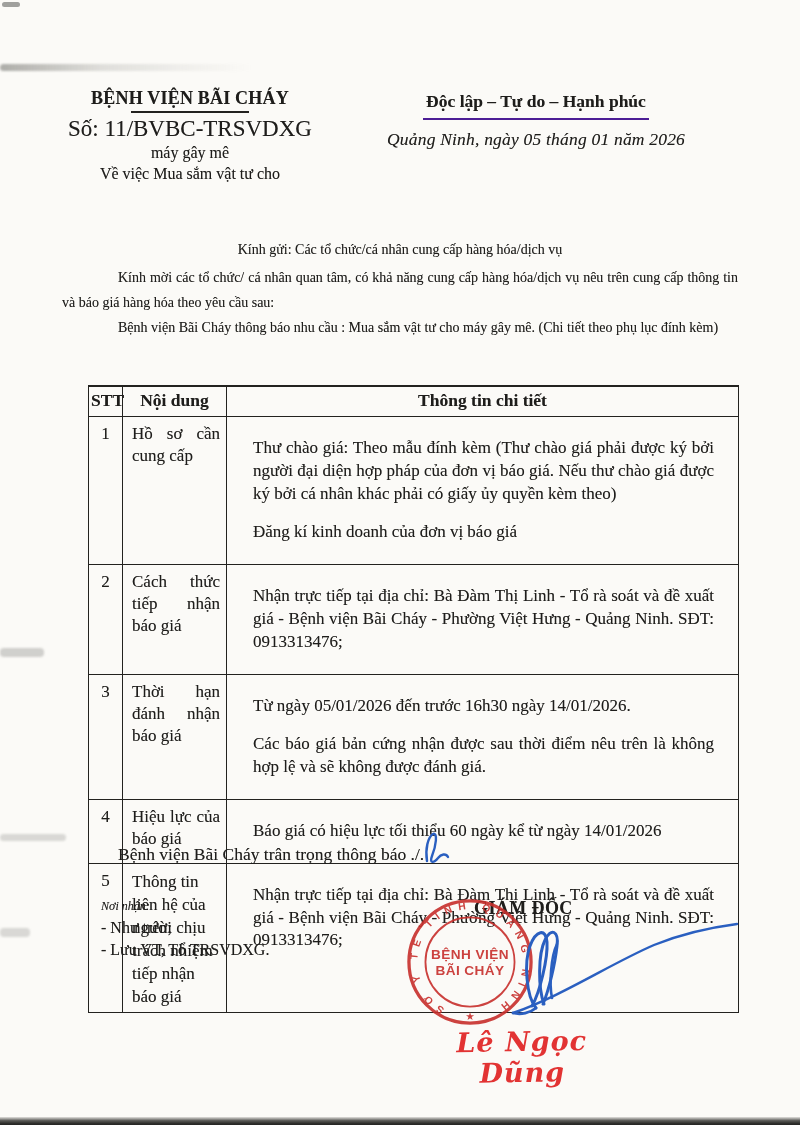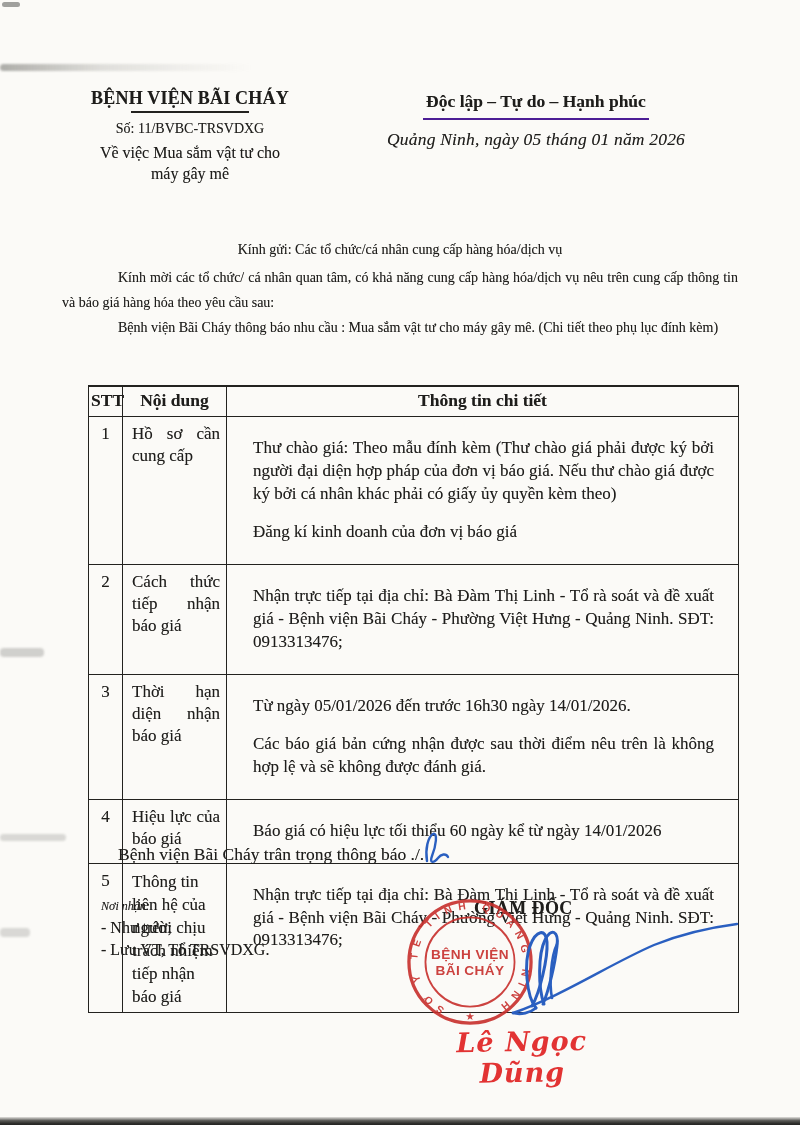--- a/index.html
+++ b/index.html
@@ -9,21 +9,21 @@
     font-family:"Liberation Serif","DejaVu Serif",serif;
     color:#1e1d1b;
   }
   .doc-text{ text-shadow:0 0 .5px rgba(30,30,28,.4); }
 
   
   .hdr-left{position:absolute;left:55px;top:86px;width:270px;text-align:center;}
   .org-sup{font-size:17.5px;line-height:21px;letter-spacing:.2px;}
   .org-name{font-size:18px;font-weight:bold;line-height:22px;margin-top:1px;letter-spacing:.2px;}
   .org-rule{width:118px;height:0;border-bottom:2px solid #23221f;margin:2px auto 0;}
-  .doc-no{font-size:14px;line-height:21px;margin-top:5px;}
+  .doc-no{font-size:23px;line-height:21px;margin-top:5px;}
   .subject{font-size:16px;line-height:21px;margin-top:3px;}
 
   .hdr-right{position:absolute;left:338px;top:88px;width:396px;text-align:center;}
   .nat-title{font-size:17.5px;font-weight:bold;line-height:20px;letter-spacing:.1px;}
   .motto{display:inline-block;font-size:17.5px;font-weight:bold;line-height:21px;margin-top:3px;
          border-bottom:2px solid #4c1d95;padding:0 3px 6px;}
   .place-date{font-size:17.5px;font-style:italic;margin-top:9px;letter-spacing:.2px;}
 
   
   .content{position:absolute;left:62px;top:237px;width:676px;font-size:14px;line-height:25px;text-align:justify;}
@@ -67,22 +67,22 @@
        background:linear-gradient(180deg,rgba(150,150,146,.25),#5a5a57 45%,#2e2e2c 80%,#242422);}
 </style>
 </head>
 <body>
 
 <div class="hdr-left doc-text">
   <div class="org-name">BỆNH VIỆN BÃI CHÁY</div>
   <div class="org-rule"></div>
   <div class="doc-no">Số: 11/BVBC-TRSVDXG</div>
   <div class="subject">
+    <div>máy gây mê</div>
     <div>Về việc Mua sắm vật tư cho</div>
-    <div>máy gây mê</div>
   </div>
 </div>
 
 <div class="hdr-right doc-text">
   <div><span class="motto">Độc lập – Tự do – Hạnh phúc</span></div>
   <div class="place-date">Quảng Ninh, ngày 05 tháng 01 năm 2026</div>
 </div>
 
 <div class="content doc-text">
   <p class="salutation">Kính gửi: Các tổ chức/cá nhân cung cấp hàng hóa/dịch vụ</p>
@@ -114,21 +114,21 @@
     </tr>
     <tr class="r2">
       <td class="c-stt">2</td>
       <td class="c-topic">Cách thức tiếp nhận báo giá</td>
       <td class="c-detail">
         <p>Nhận trực tiếp tại địa chỉ: Bà Đàm Thị Linh - Tổ rà soát và đề xuất giá - Bệnh viện Bãi Cháy - Phường Việt Hưng - Quảng Ninh. SĐT: 0913313476;</p>
       </td>
     </tr>
     <tr class="r3">
       <td class="c-stt">3</td>
-      <td class="c-topic">Thời hạn diện nhận báo giá</td>
+      <td class="c-topic">Thời hạn đánh nhận báo giá</td>
       <td class="c-detail">
         <p>Từ ngày 05/01/2026 đến trước 16h30 ngày 14/01/2026.</p>
         <p class="gap">Các báo giá bản cứng nhận được sau thời điểm nêu trên là không hợp lệ và sẽ không được đánh giá.</p>
       </td>
     </tr>
     <tr class="r4">
       <td class="c-stt">4</td>
       <td class="c-topic">Hiệu lực của báo giá</td>
       <td class="c-detail">
         <p>Báo giá có hiệu lực tối thiểu 60 ngày kể từ ngày 14/01/2026</p>

